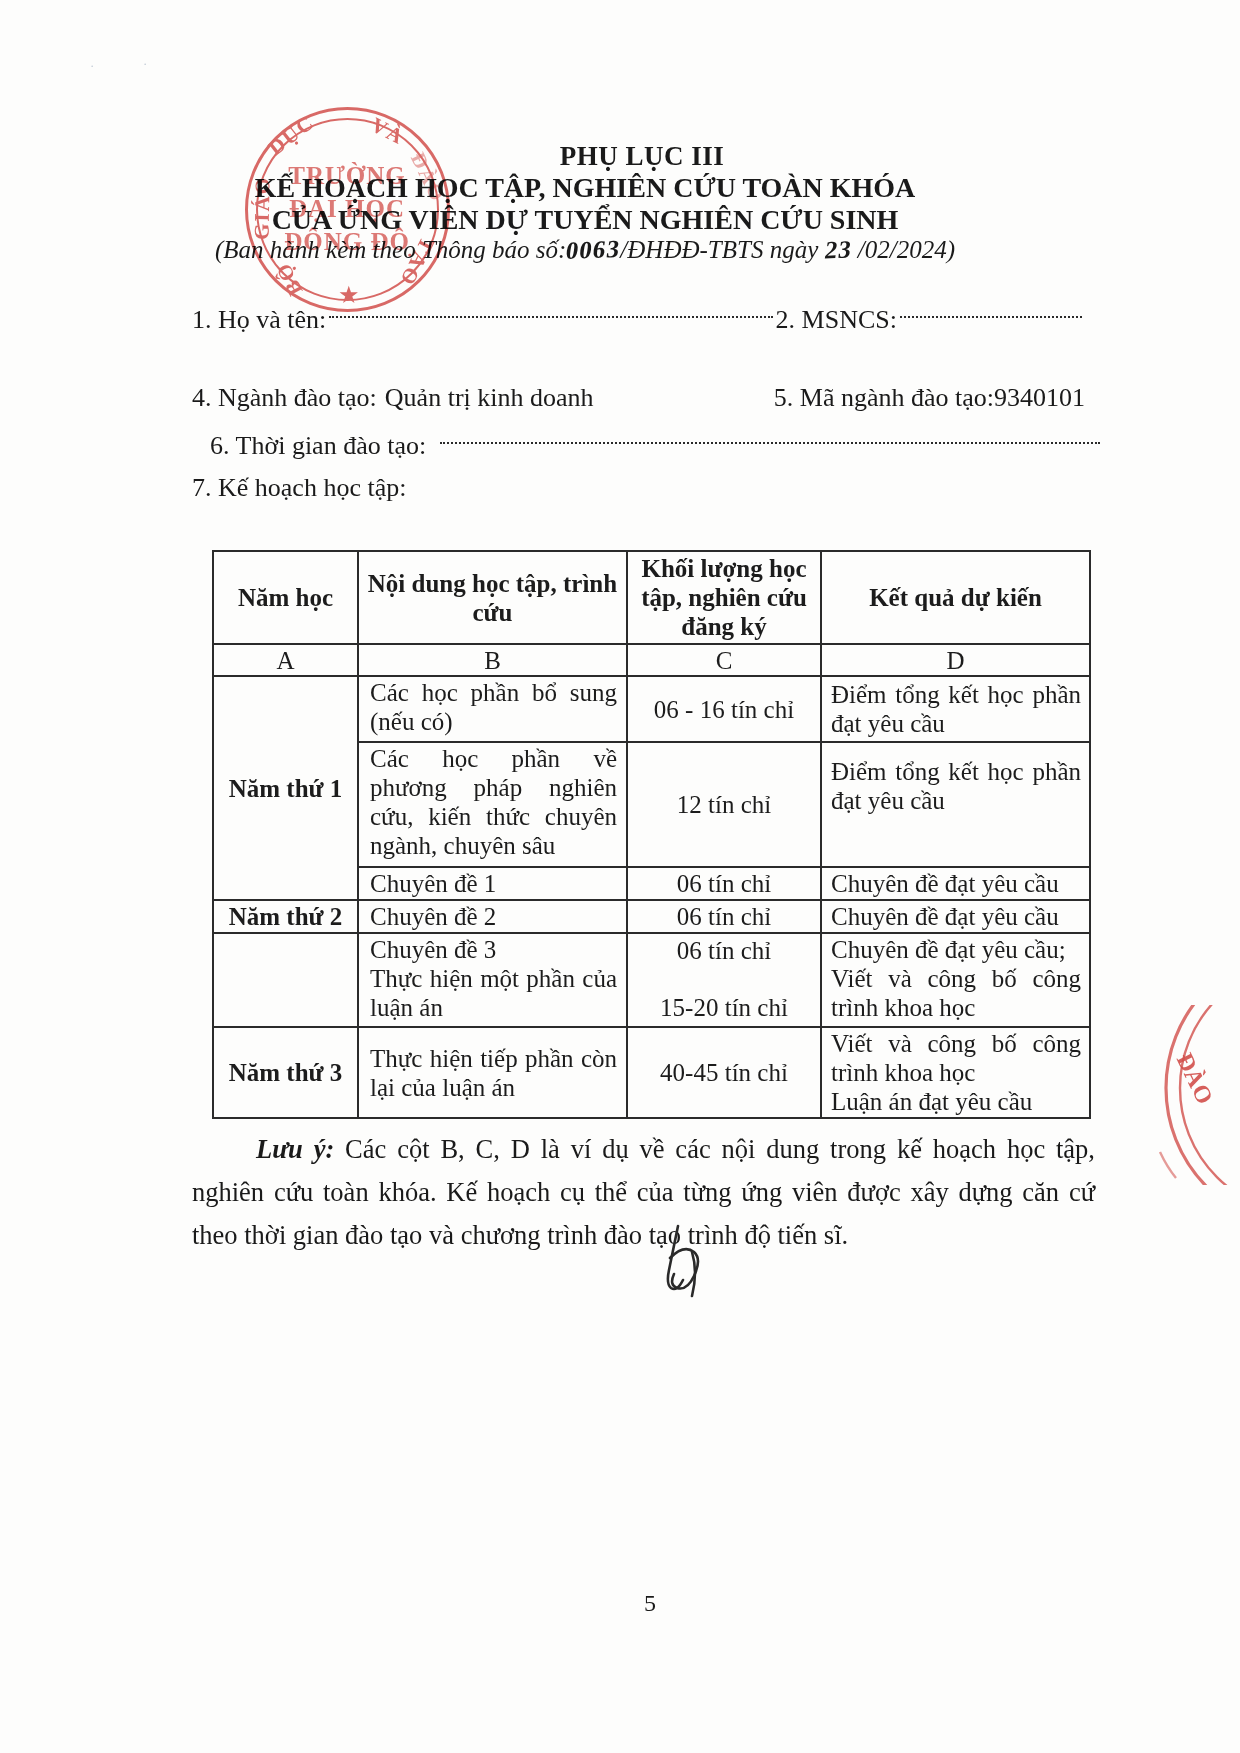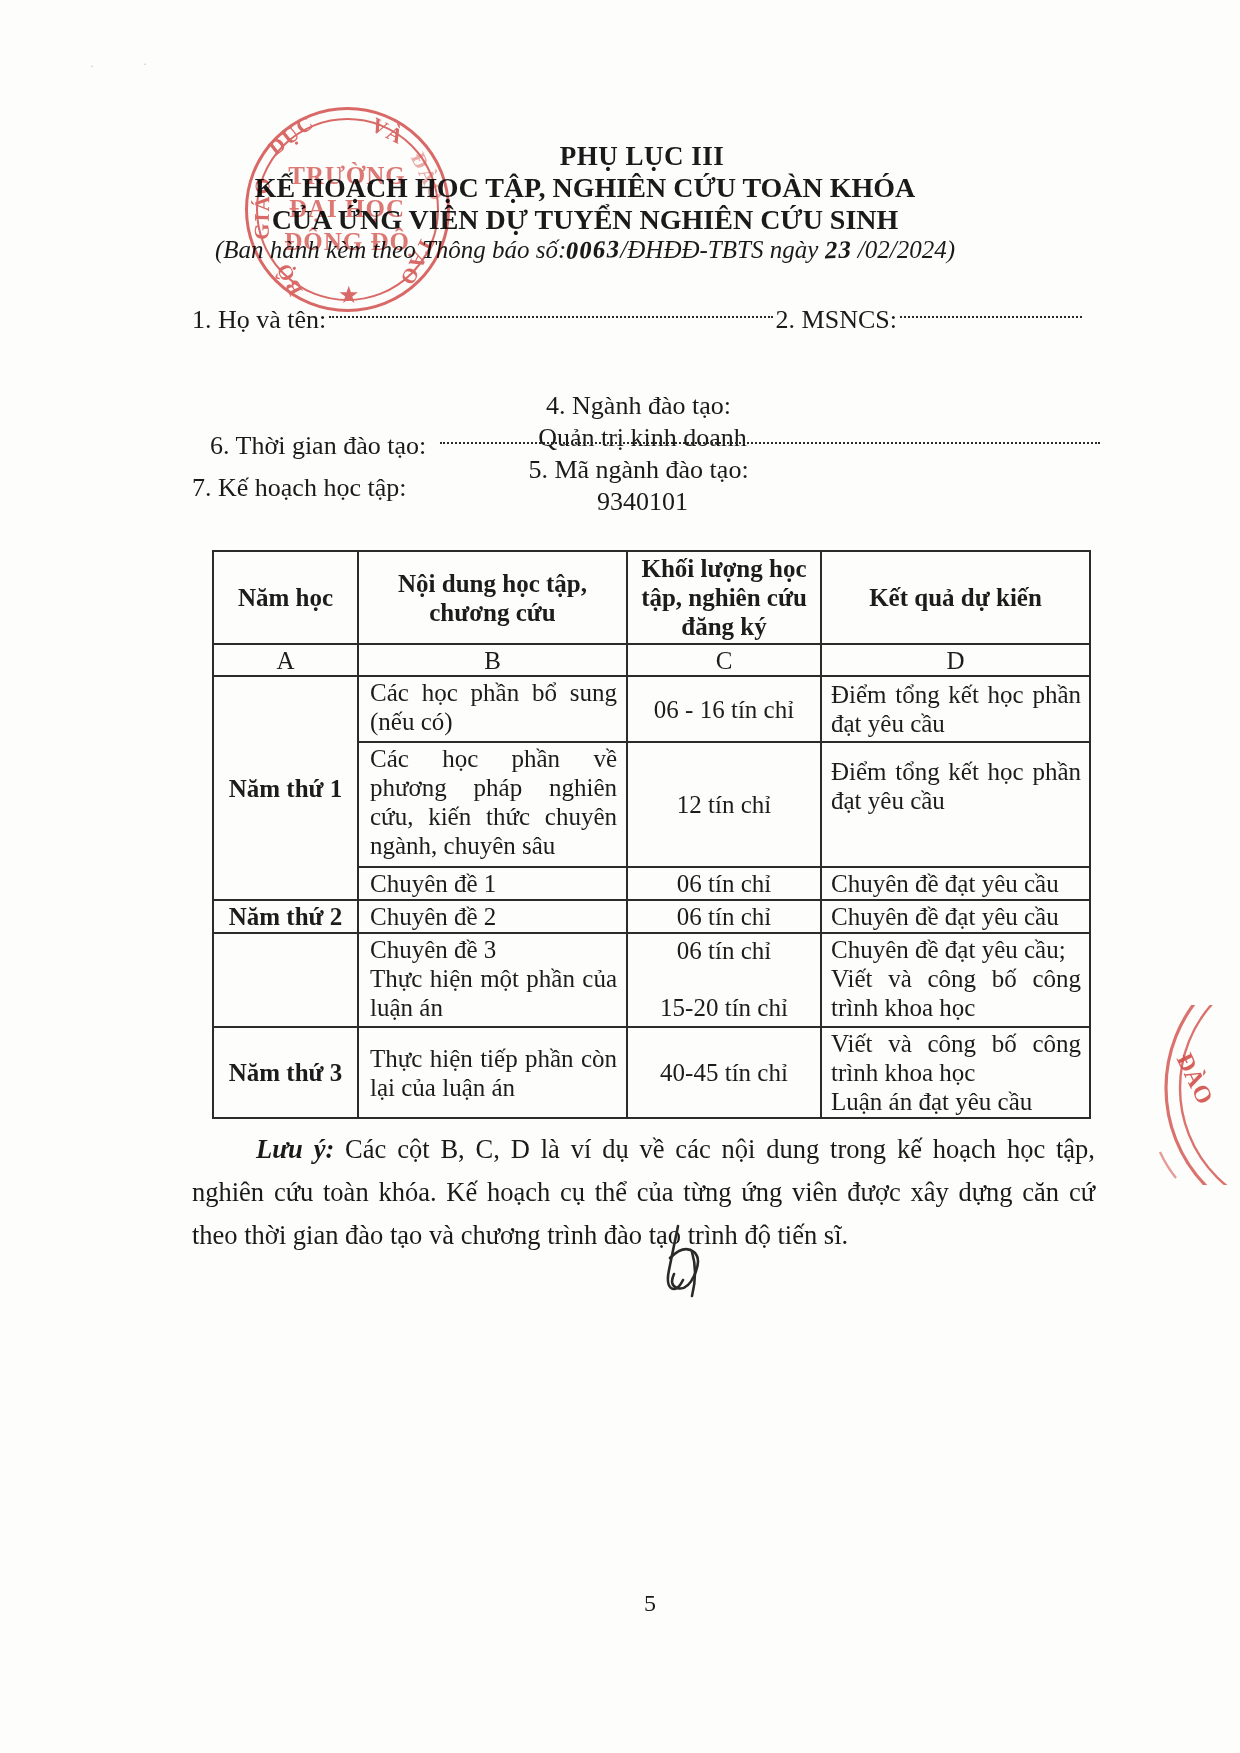--- a/index.html
+++ b/index.html
@@ -86,26 +86,26 @@
   </div>
 
   <div class="abs fline" style="top:303px;">
     <span>1. Họ và tên:</span>
     <span class="dots"></span>
     <span>2. MSNCS:</span>
     <span class="dots" style="flex:0 0 182px;"></span>
   </div>
 
 
-  <div class="abs fline" style="top:390px;flex-direction:column;">
+  <div class="abs fline" style="top:381px;">
     <span>4. Ngành đào tạo:</span>
     <span style="margin-left:8px;">Quản trị kinh doanh</span>
     <span class="spacer"></span>
     <span>5. Mã ngành đào tạo:</span>
-    <span style="margin-left:8px;">9340101</span>
+    <span style="">9340101</span>
   </div>
 
   <div class="abs fline" style="top:429px;margin-left:18px;">
     <span>6. Thời gian đào tạo:</span>
     <span class="dots" style="margin-left:14px;"></span>
   </div>
 
   <div class="abs fline" style="top:471px;">
     <span>7. Kế hoạch học tập:</span>
   </div>
@@ -113,21 +113,21 @@
   <table class="plan">
     <colgroup>
       <col style="width:145px">
         <col style="width:269px">
         <col style="width:194px">
         <col style="width:269px">
     </colgroup>
     <tbody>
         <tr>
       <th style="height:86px;">Năm học</th>
-      <th>Nội dung học tập, chương cứu</th>
+      <th>Nội dung học tập, trình cứu</th>
       <th>Khối lượng học tập, nghiên cứu đăng ký</th>
       <th>Kết quả dự kiến</th>
     </tr>
     <tr class="letters">
       <td>A</td>
       <td>B</td>
       <td>C</td>
       <td>D</td>
     </tr>
     <tr>

